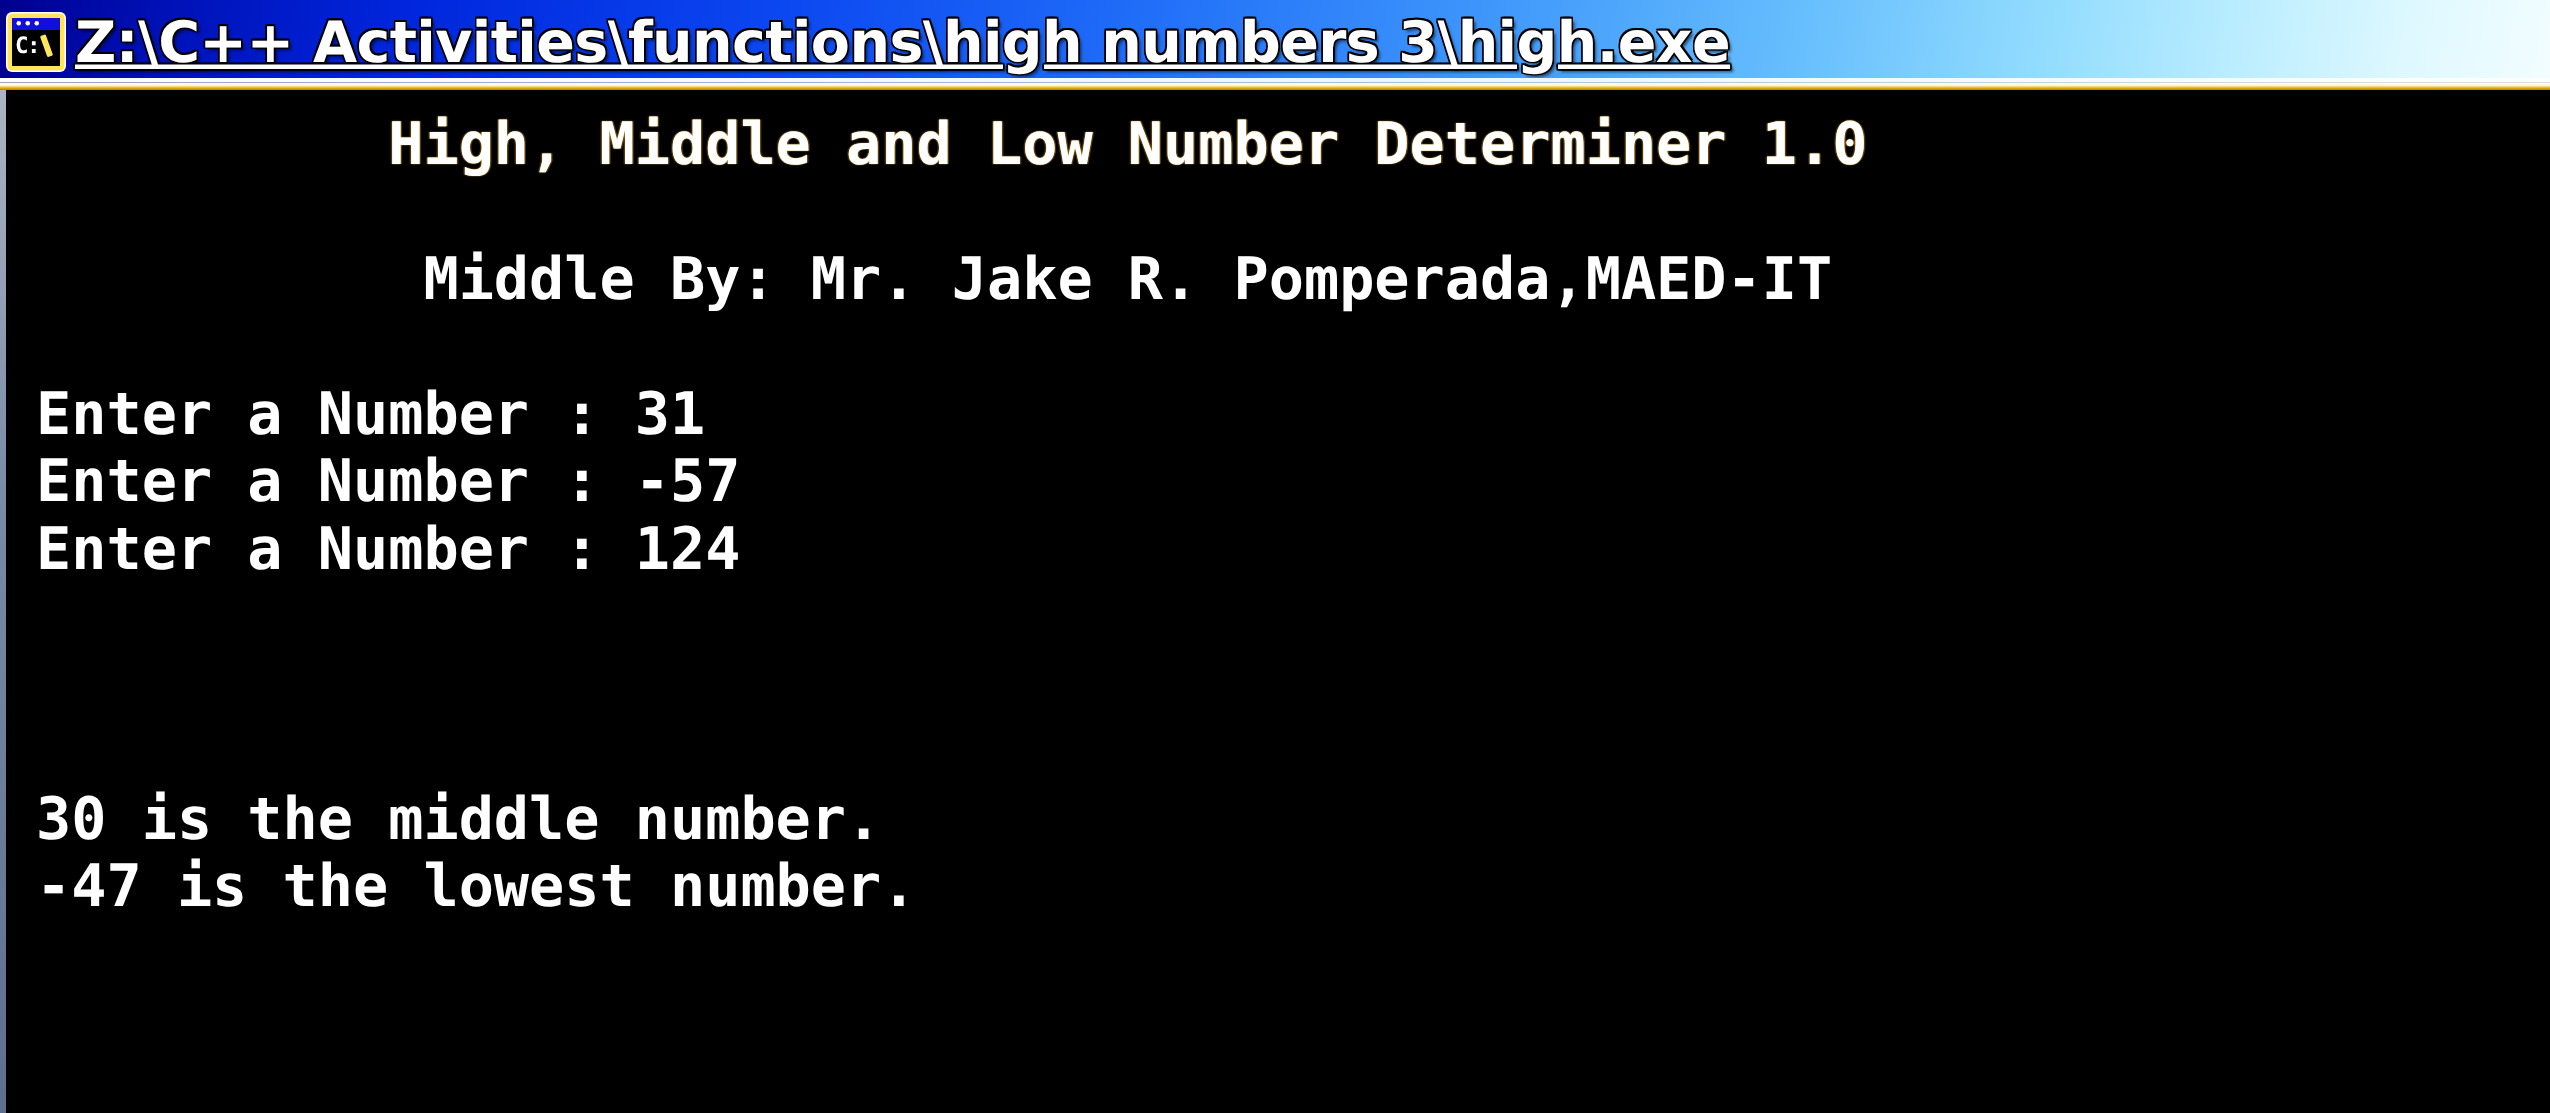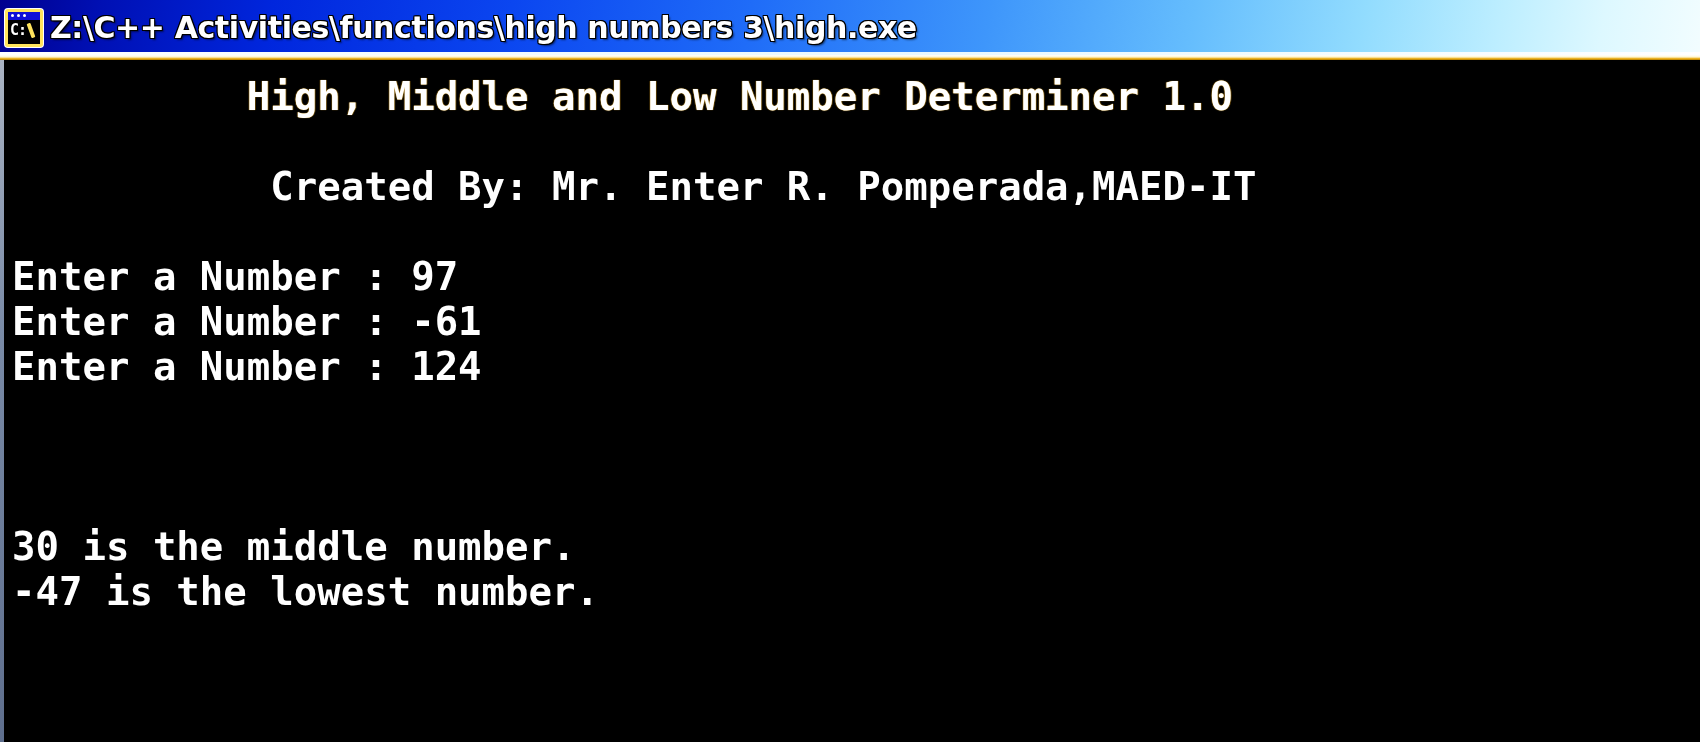--- a/index.html
+++ b/index.html
@@ -112,29 +112,30 @@
     width: 4px;
     height: 15px;
     background: #ffe45c;
     transform: rotate(-20deg);
     border-radius: 1px;
   }
 
   #title-text {
     color: #ffffff;
     font-family: "DejaVu Sans", sans-serif;
-    font-size: 30px;
+    font-size: 38px;
     font-weight: bold;
     letter-spacing: -0.4px;
     white-space: nowrap;
     text-shadow:
        1px 0 0 #000, -1px 0 0 #000, 0 1px 0 #000, 0 -1px 0 #000,
        1px 1px 0 #000, -1px -1px 0 #000, 1px -1px 0 #000, -1px 1px 0 #000,
        2px 2px 2px rgba(0,0,0,0.55);
     line-height: 34px;
+    text-decoration: underline;
   }
 
   
   #title-underline {
     position: absolute;
     left: 0;
     top: 55px;
     width: 1700px;
     height: 5px;
     background: linear-gradient(180deg, #ffffff 0%, #fff6d0 40%, #e8a708 75%, #b07c05 100%);
@@ -149,21 +150,21 @@
     width: 4px;
     height: 682px;
     background: linear-gradient(180deg, #c9d4e6 0%, #8fa3c4 40%, #6f82a6 100%);
     opacity: 0.85;
     z-index: 3;
   }
 
   
   #console-screen {
     position: absolute;
-    left: 4px;
+    left: 16px;
     top: 60px;
     width: 1396px;
     height: 682px;
     background: #000000;
     overflow: hidden;
     z-index: 2;
   }
 
   .console-line {
     color: #ffffff;
@@ -208,24 +209,24 @@
     <div id="title-text">Z:\C++ Activities\functions\high numbers 3\high.exe</div>
   </div>
 
   <div id="title-underline"></div>
   <div id="client-left-edge"></div>
 
   <div id="console-screen">
     <div id="console-lines">
         <div class="console-line header">          High, Middle and Low Number Determiner 1.0</div>
         <div class="console-line blank"> </div>
-        <div class="console-line">           Created By: Mr. Enter R. Pomperada,MAED-IT</div>
-        <div class="console-line blank"> </div>
-        <div class="console-line">Enter a Number : 97</div>
-        <div class="console-line">Enter a Number : -61</div>
+        <div class="console-line">           Middle By: Mr. Jake R. Pomperada,MAED-IT</div>
+        <div class="console-line blank"> </div>
+        <div class="console-line">Enter a Number : 31</div>
+        <div class="console-line">Enter a Number : -57</div>
         <div class="console-line">Enter a Number : 124</div>
         <div class="console-line blank"> </div>
         <div class="console-line blank"> </div>
         <div class="console-line blank"> </div>
         <div class="console-line">30 is the middle number.</div>
         <div class="console-line">-47 is the lowest number.</div>
       </div>
   </div>
 
 </div>

